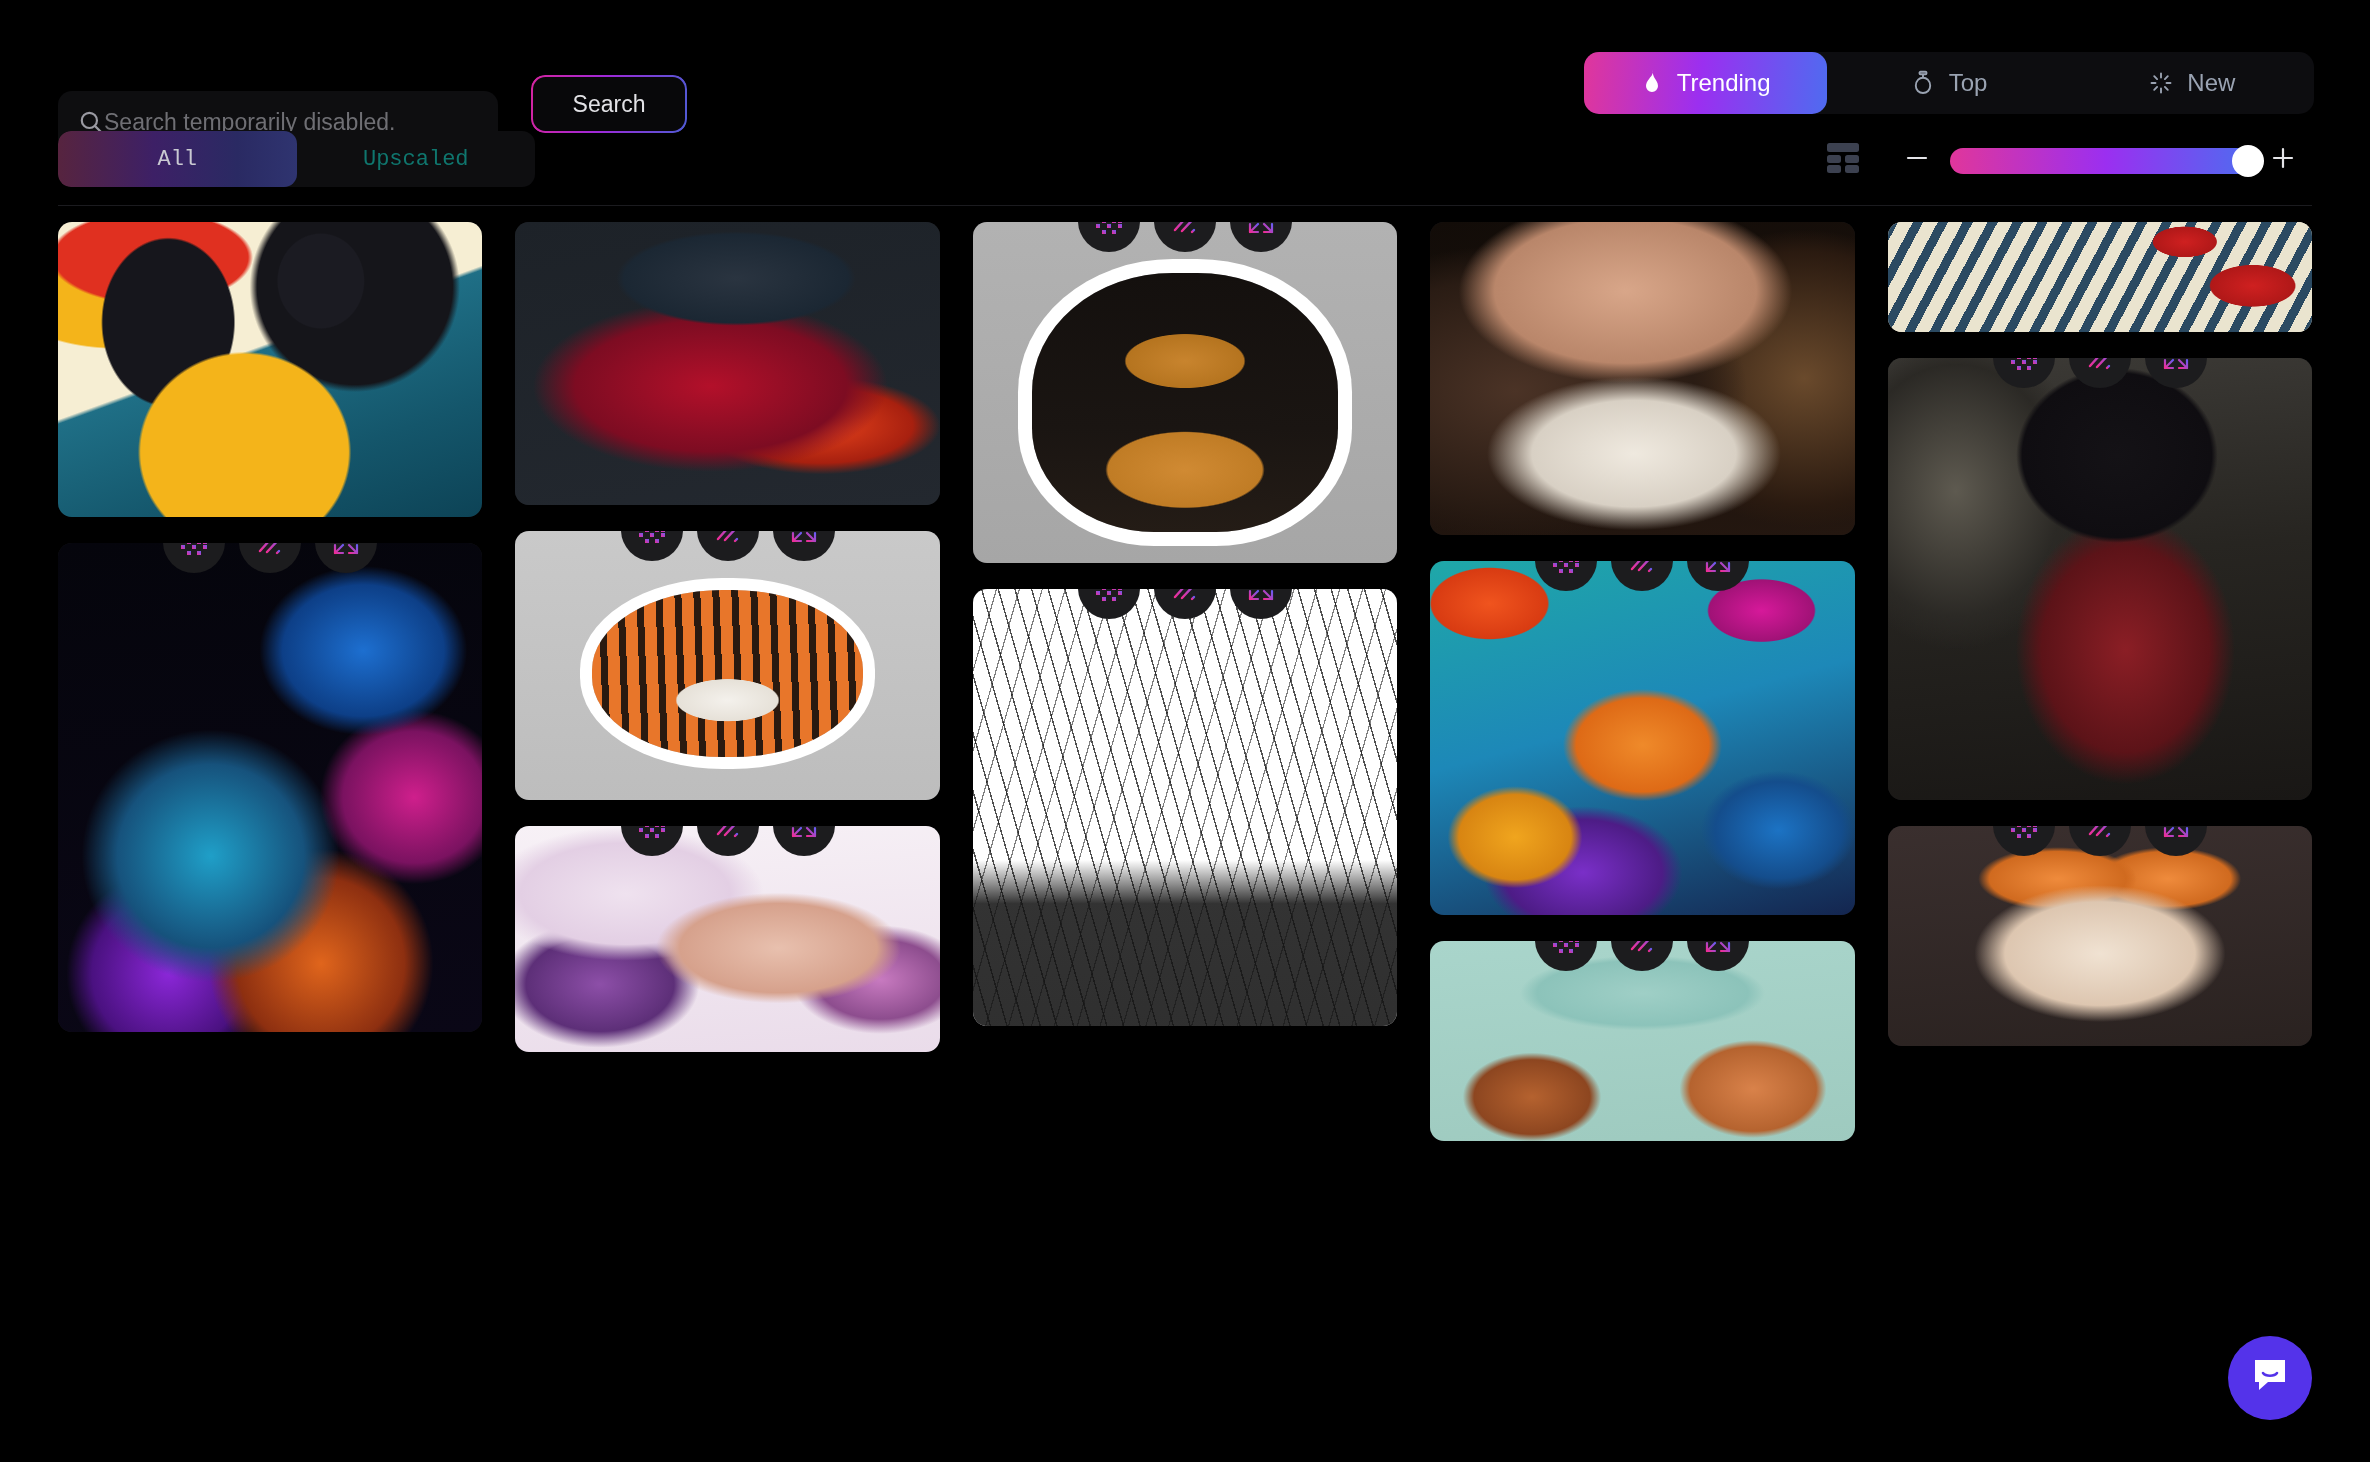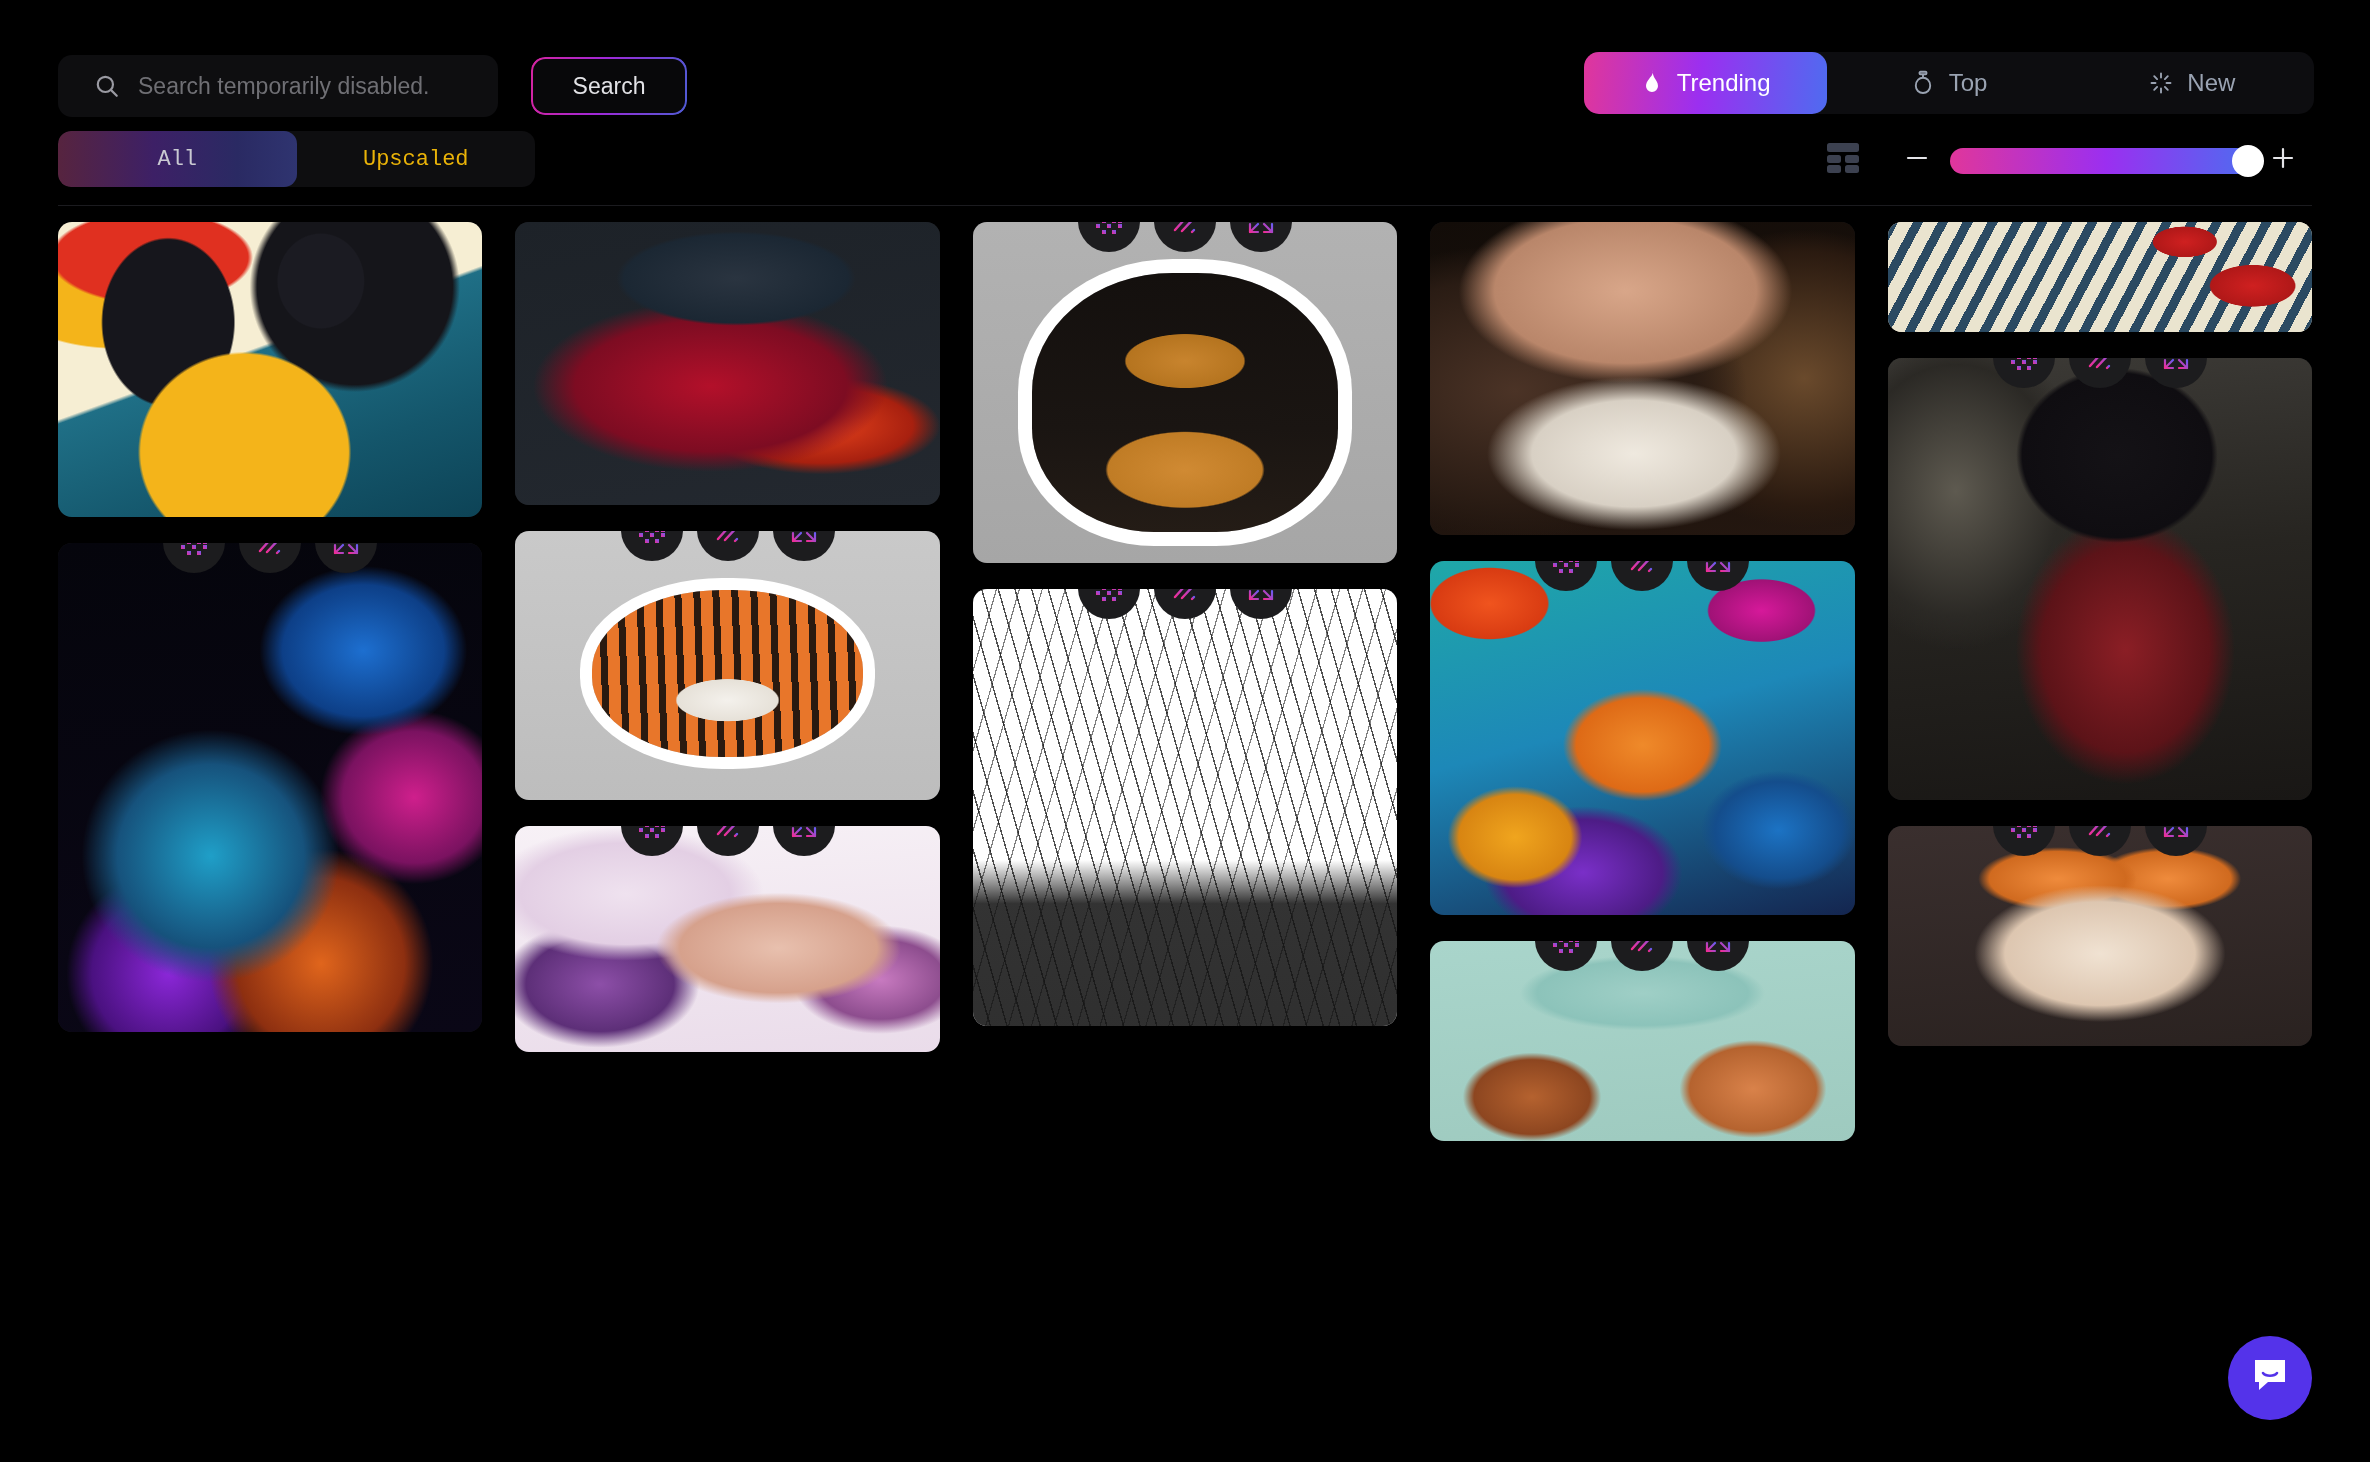--- a/index.html
+++ b/index.html
@@ -18,21 +18,21 @@
   }
   .search-row {
     position: absolute; left: 58px; top: 55px;
     display: flex; align-items: center; gap: 33px;
   }
   .search-box {
     width: 440px; height: 62px;
     background: #0e0e10;
     border-radius: 14px;
     display: flex; align-items: center;
-    padding: 0 36px; gap: 18px;
+    padding: 0 20px;  margin-top: 36px;
   }
   .search-icon { width: 26px; height: 26px; flex: 0 0 auto; display:block; }
   .search-input {
     background: transparent; border: none; outline: none;
     color: #e6e6e6; font-size: 23px;
     font-family: "Liberation Sans", sans-serif;
     width: 100%;
   }
   .search-input::placeholder { color: #6f6f74; }
 
@@ -59,21 +59,21 @@
     position: absolute; left: 58px; top: 131px;
     width: 477px; height: 56px;
     background: #0e0e10; border-radius: 13px;
     display: flex; align-items: center; padding: 0;
     overflow: hidden;
     font-family: Liberation Mono, monospace;
   }
   .seg-left .seg {
     flex: 1 1 50%; height: 56px;
     display: flex; align-items: center; justify-content: center;
-    font-size: 22px; color: #eab308; cursor: pointer;
+    font-size: 22px; color: #0f766e; cursor: pointer;
     border-radius: 13px;
   }
   .seg-left .seg.active {
     background: linear-gradient(90deg, #57243f 0%, #3d2066 40%, #2a2a63 75%, #2f3470 100%);
     color: #c9c9d2;
   }
 
   .header-divider {
     position: absolute; left: 58px; top: 205px;
     width: 2254px; height: 1px; background: #1b1b1f;

